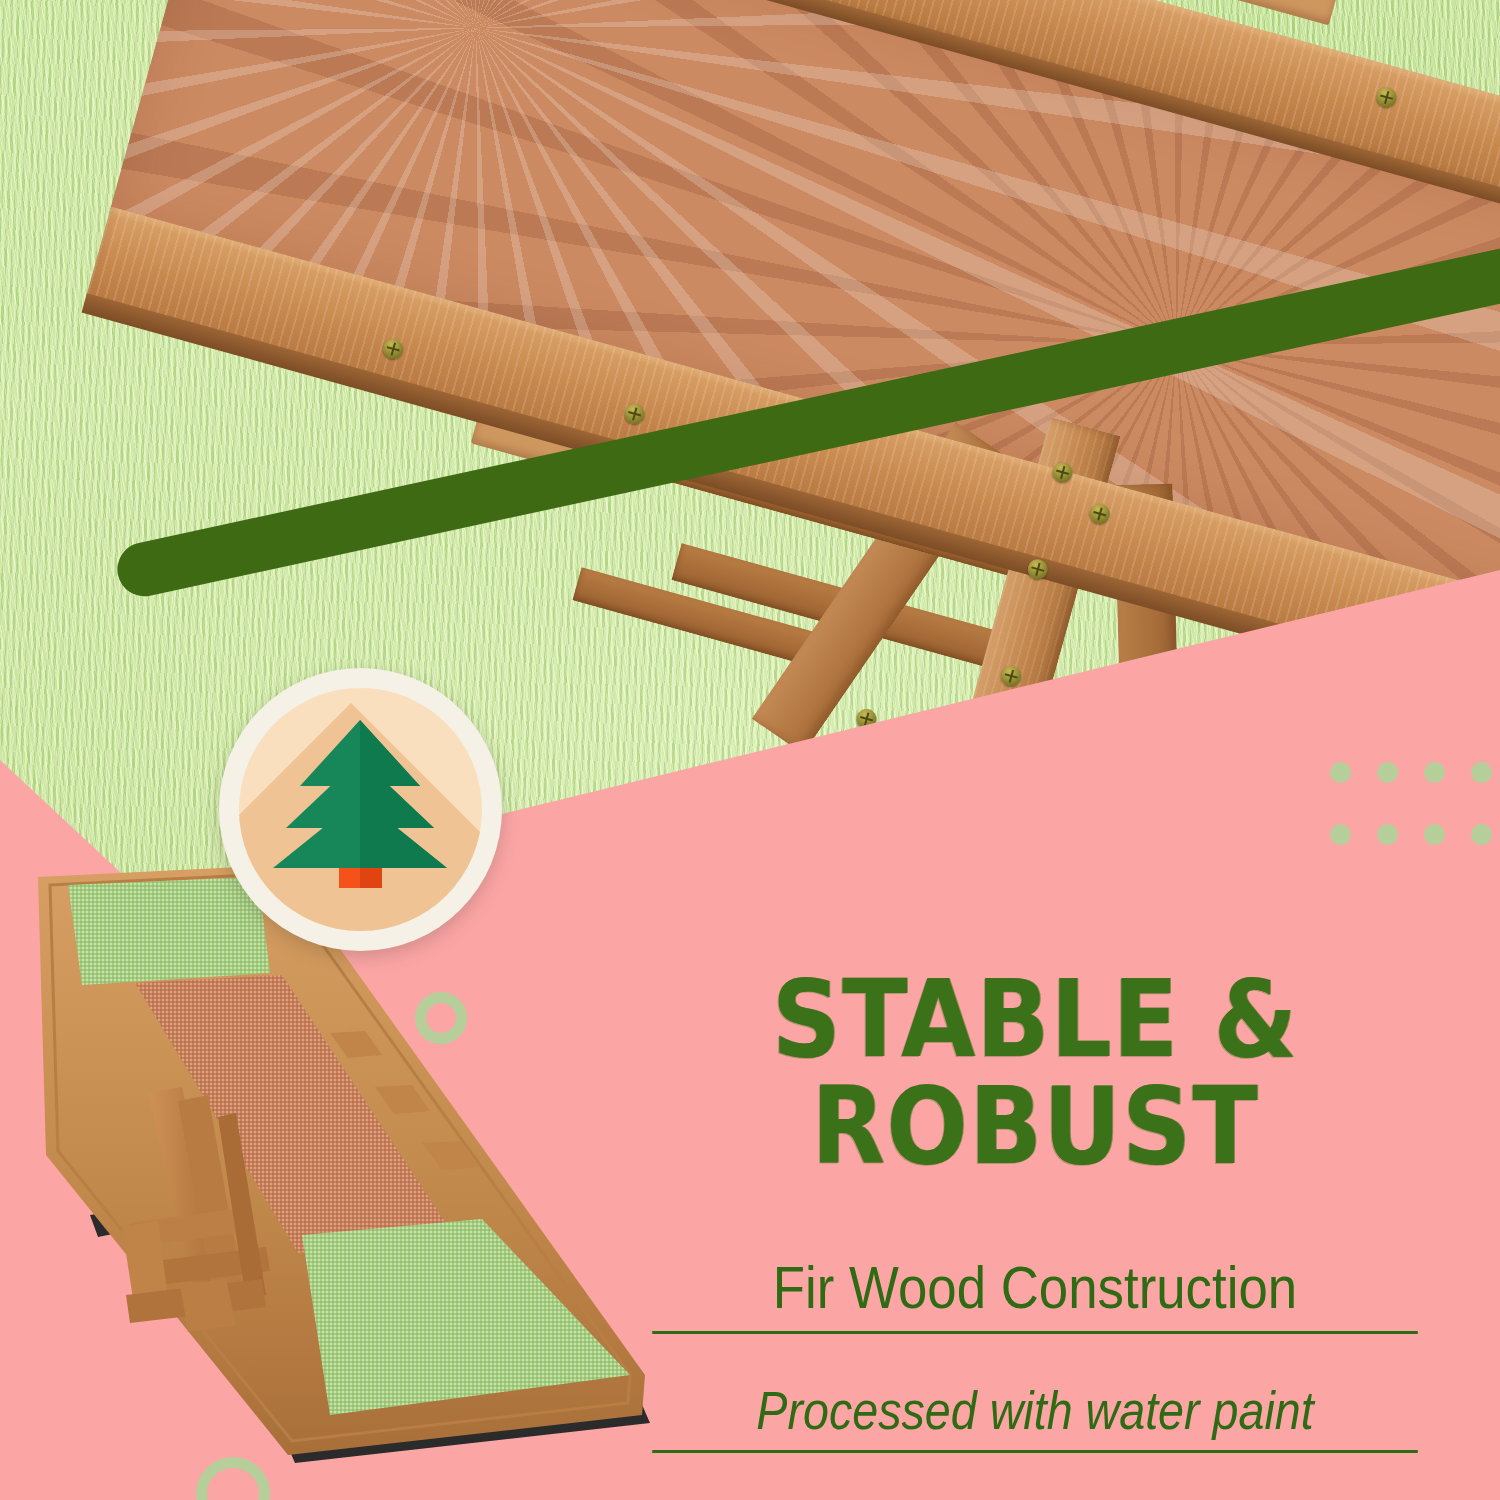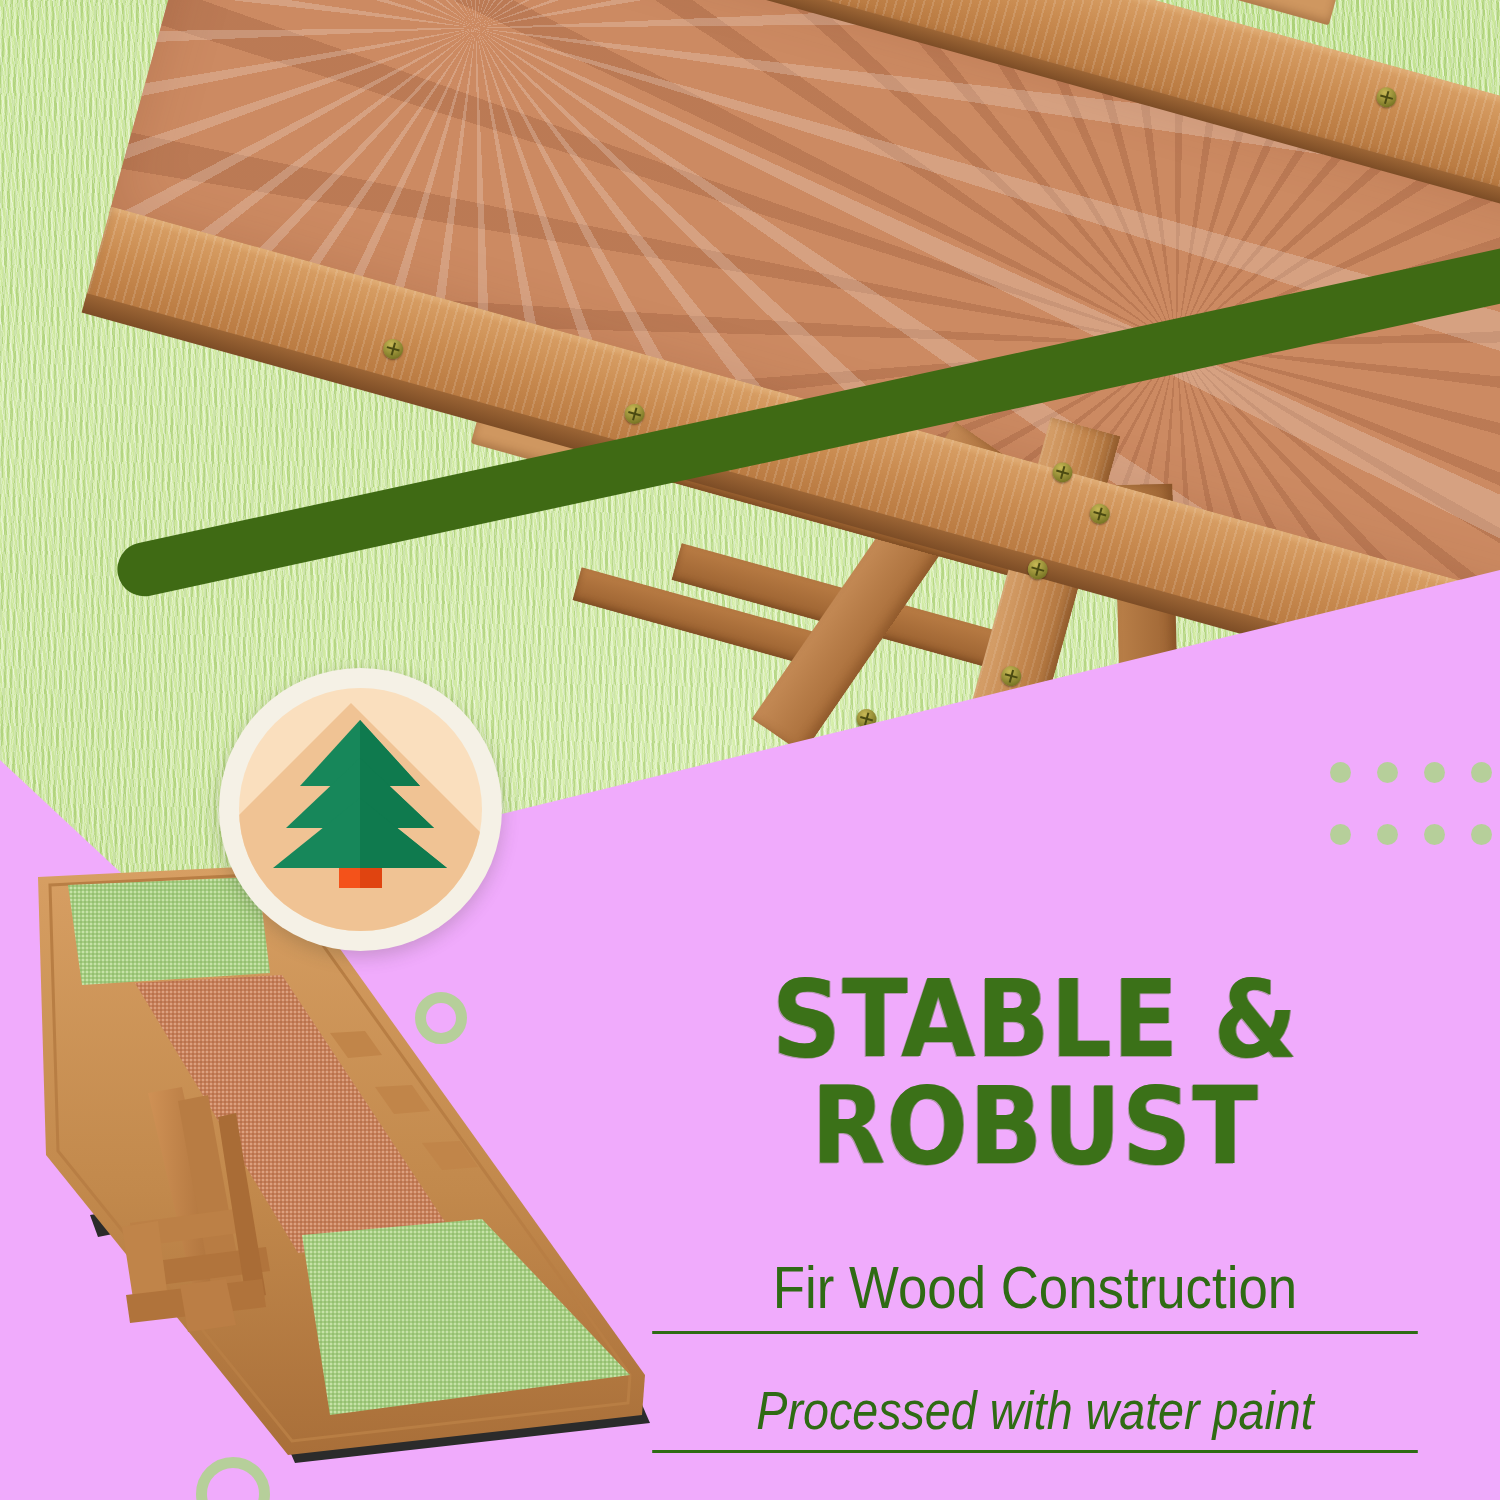--- a/index.html
+++ b/index.html
@@ -3,21 +3,21 @@
 <meta charset="utf-8">
 <style>
   * { margin:0; padding:0; box-sizing:border-box; }
   html,body { width:1500px; height:1500px; }
   body {
     font-family:"Liberation Sans", sans-serif;
     background:#f2fae2;
     overflow:hidden;
     position:relative;
   }
-  .stage { position:absolute; inset:0; background:#f0abfc; }
+  .stage { position:absolute; inset:0; background:#fca5a5; }
 
   
   .dot-grid { position:absolute; display:grid; }
   .dot { width:21px; height:21px; border-radius:50%; background:#b6cf9a; }
   #dots-left  { left:12px;  top:548px;  grid-template-columns:repeat(2,58px); grid-auto-rows:48px; }
   #dots-right { left:1330px; top:762px; grid-template-columns:repeat(4,47px); grid-auto-rows:62px; }
 
   
   .ring { position:absolute; border-radius:50%; border:11px solid #b6cf9a; }
   #ring-mid    { left:415px; top:992px; width:52px; height:52px; }

